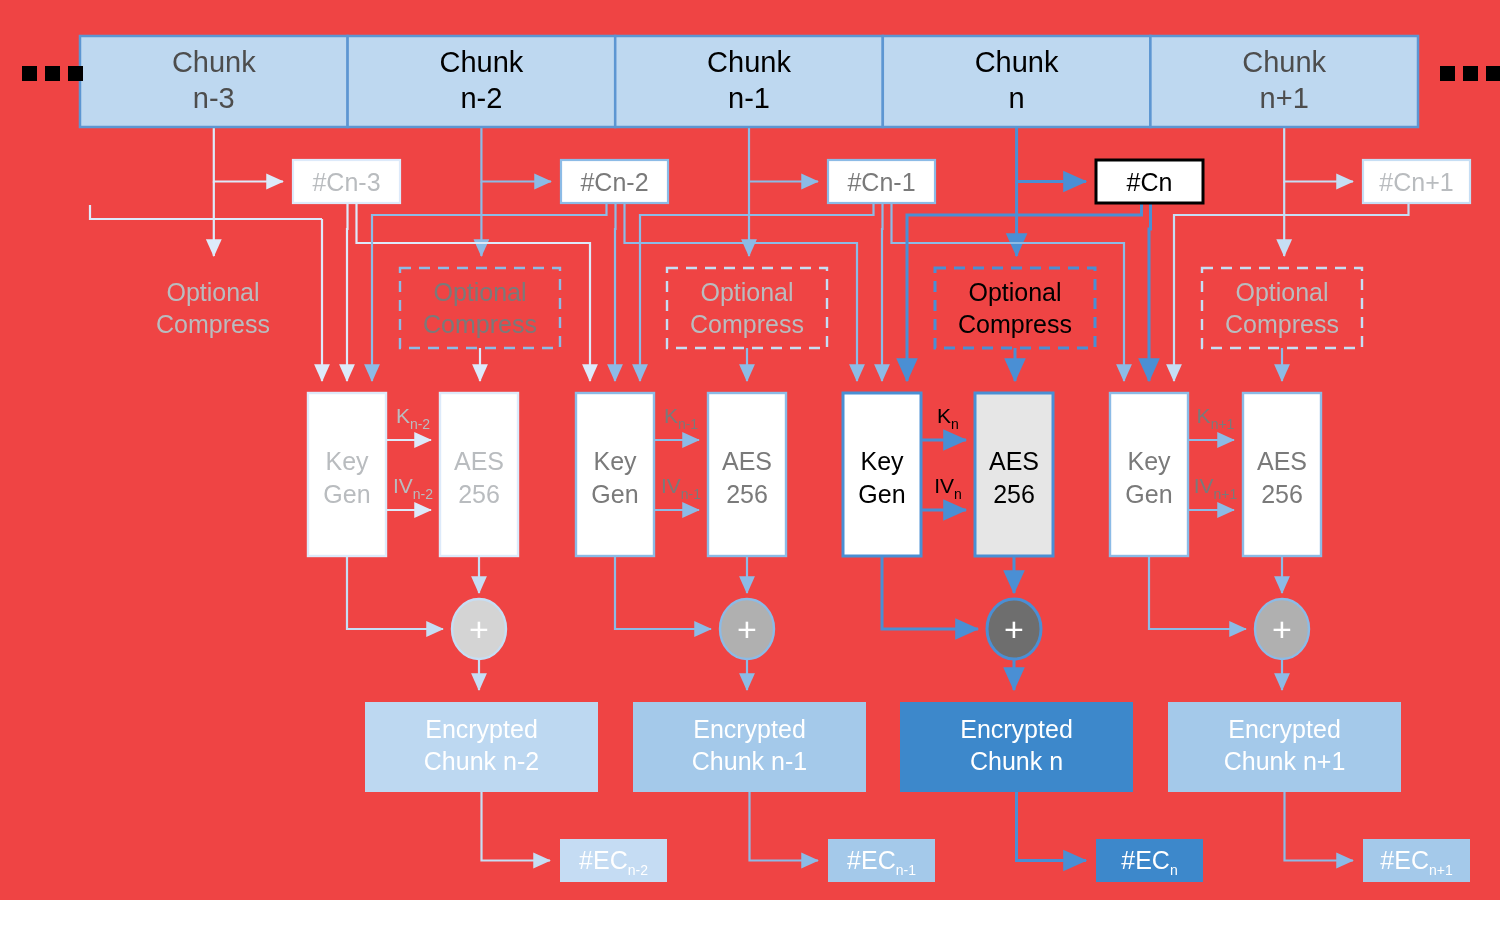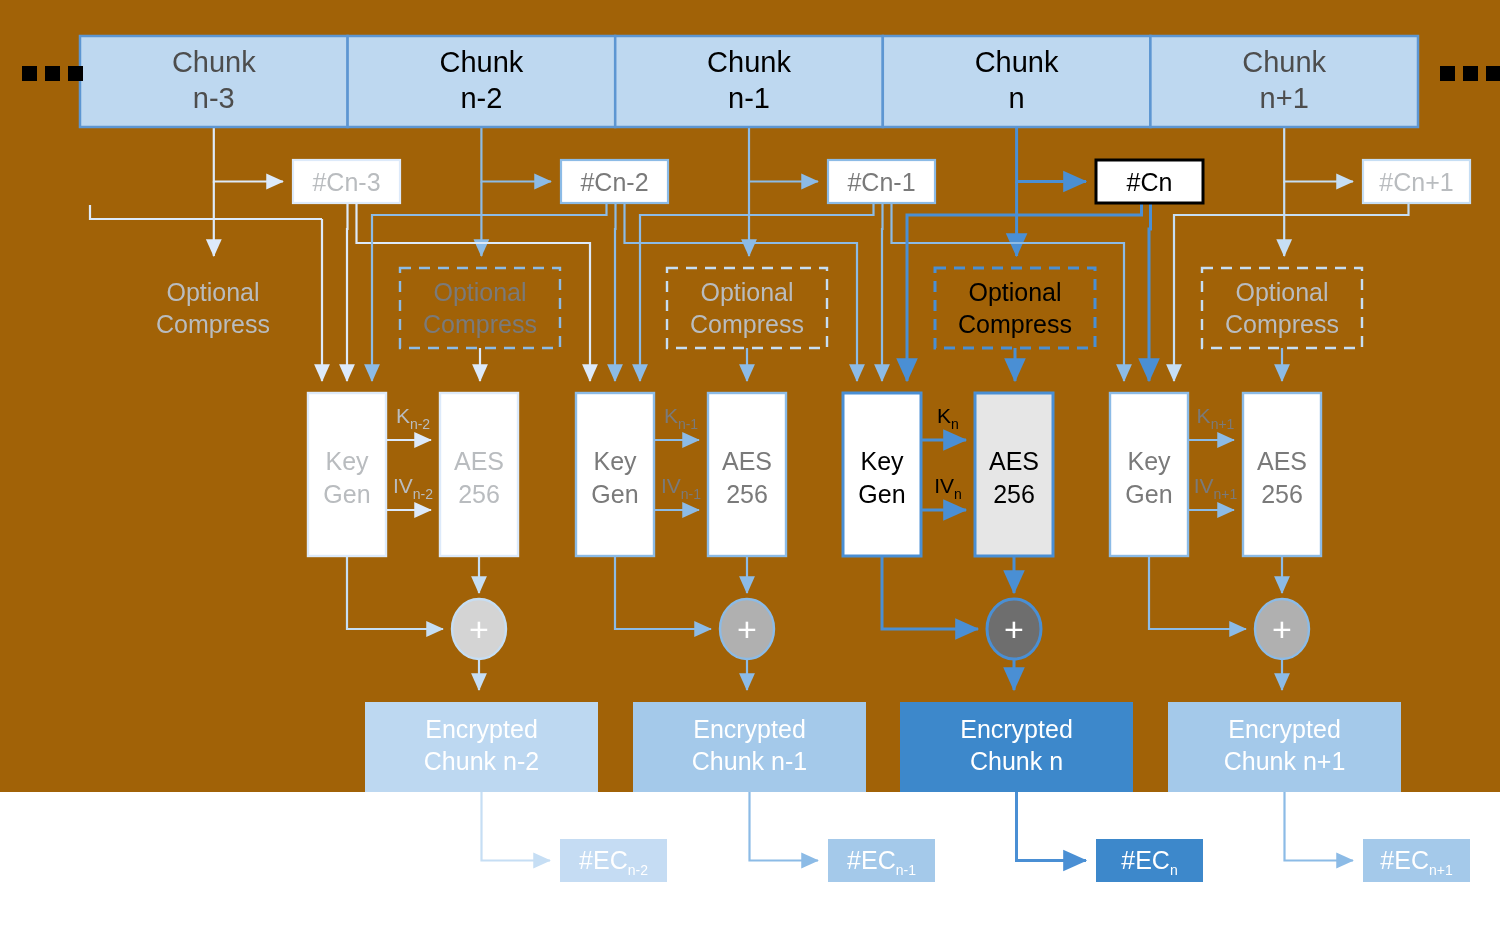--- a/index.html
+++ b/index.html
@@ -2,21 +2,21 @@
 <html><head>
 <meta charset="utf-8">
 <title>Chunked Encryption Pipeline Diagram</title>
 <style>
   html,body{margin:0;padding:0;background:#ffffff;}
   body{
     width:1500px;height:930px;
     font-family:"Liberation Sans","DejaVu Sans",sans-serif;
     overflow:hidden;
   }
-  #stage{position:relative;width:1500px;height:792px;background:#a16207;}
+  #stage{position:relative;width:1500px;height:900px;background:#ef4444;}
   svg{position:absolute;left:0;top:0;width:1500px;height:930px;}
   text{font-family:"Liberation Sans","DejaVu Sans",sans-serif;}
   .t-chunk{font-size:29px;}
   .t-hash{font-size:25px;}
   .t-oc{font-size:25px;}
   .t-kg{font-size:25px;}
   .t-aes{font-size:25px;}
   .t-enc{font-size:25px;}
   .t-ec{font-size:25px;}
   .t-kiv{font-size:21px;}

